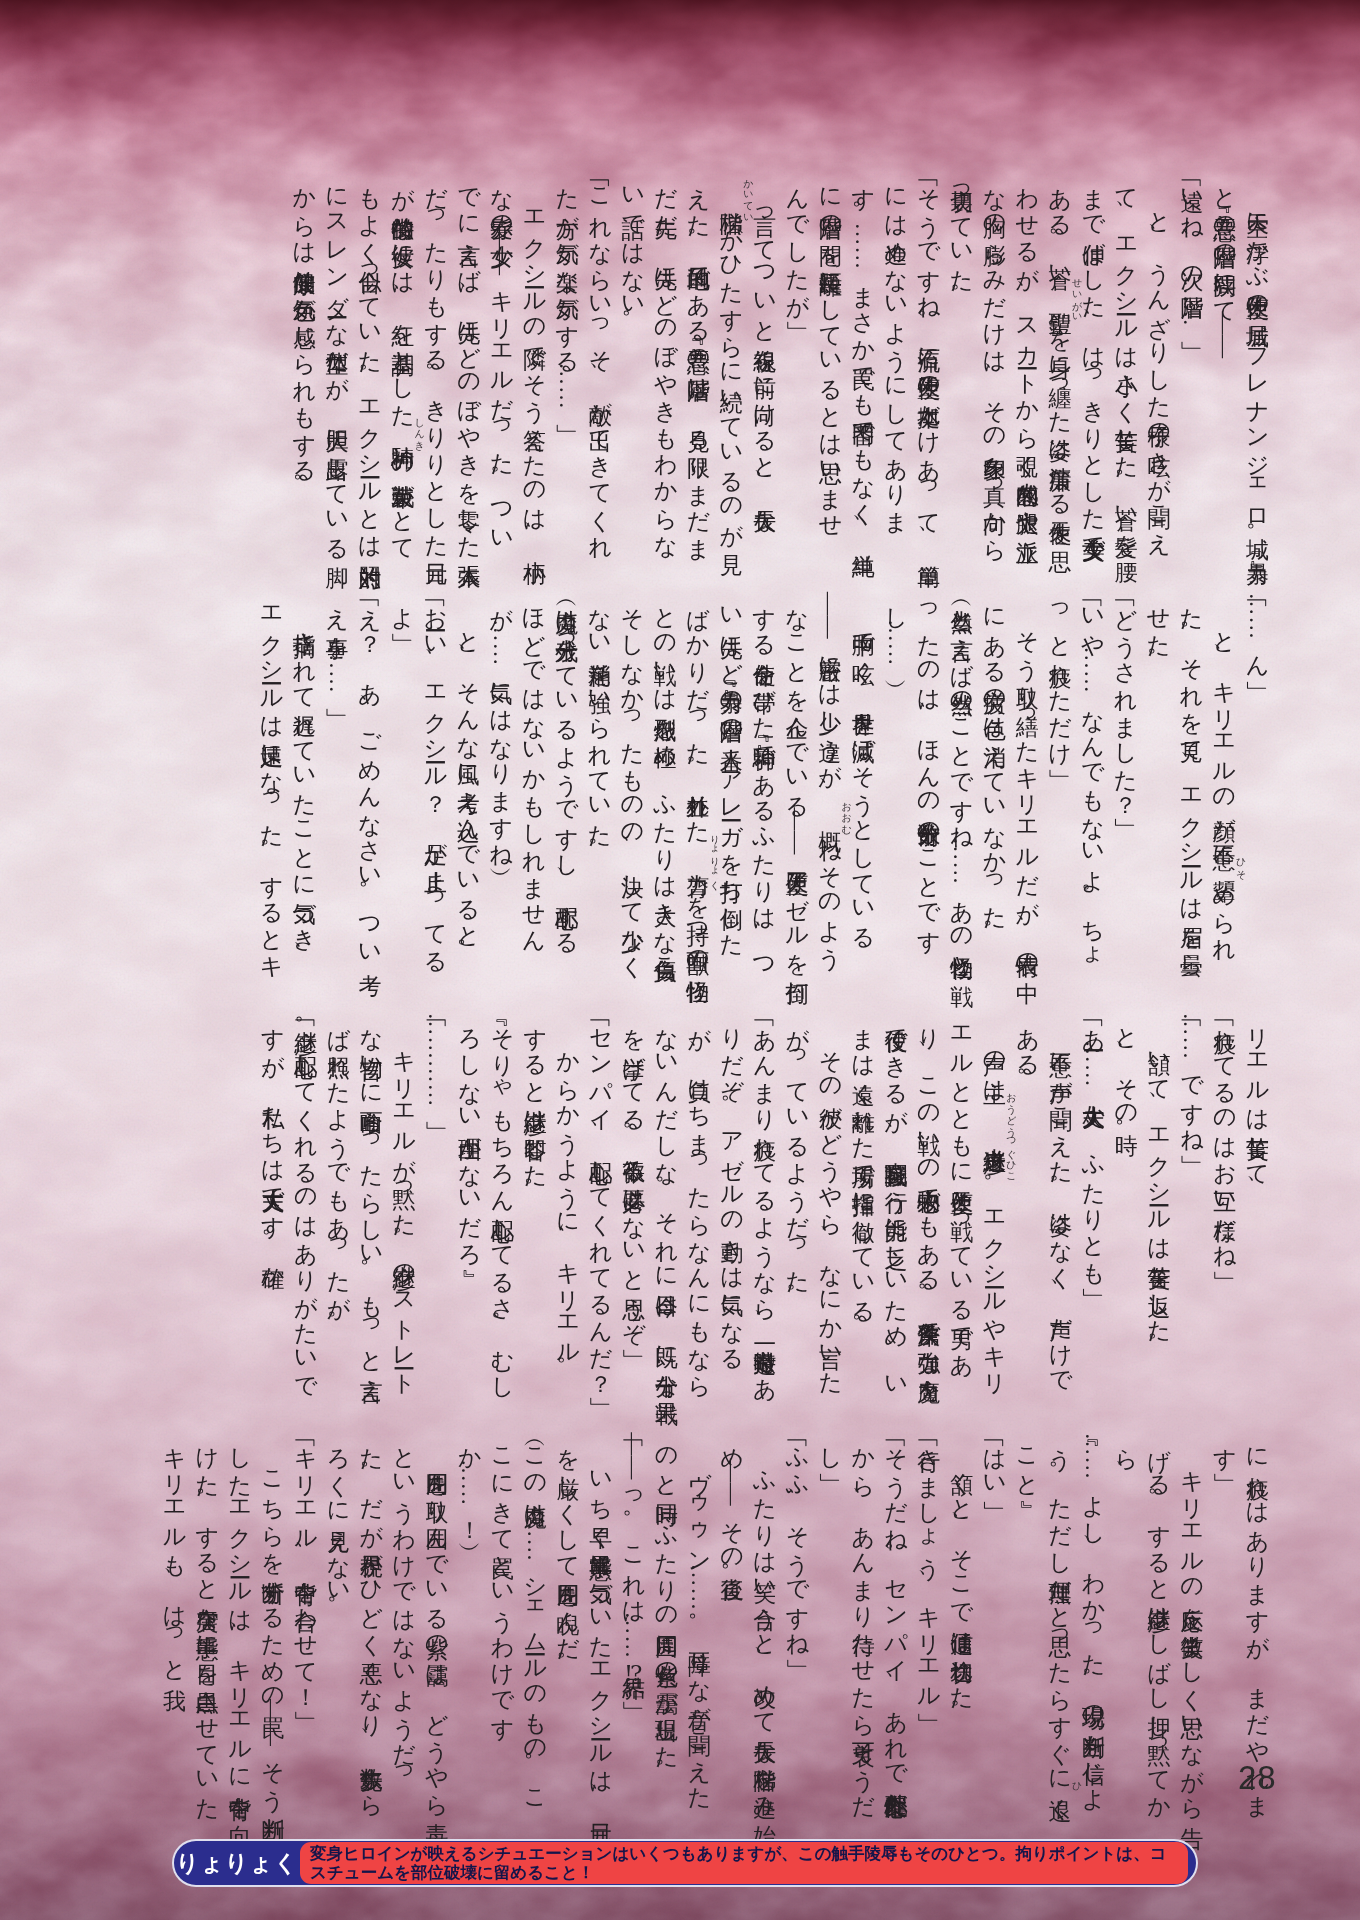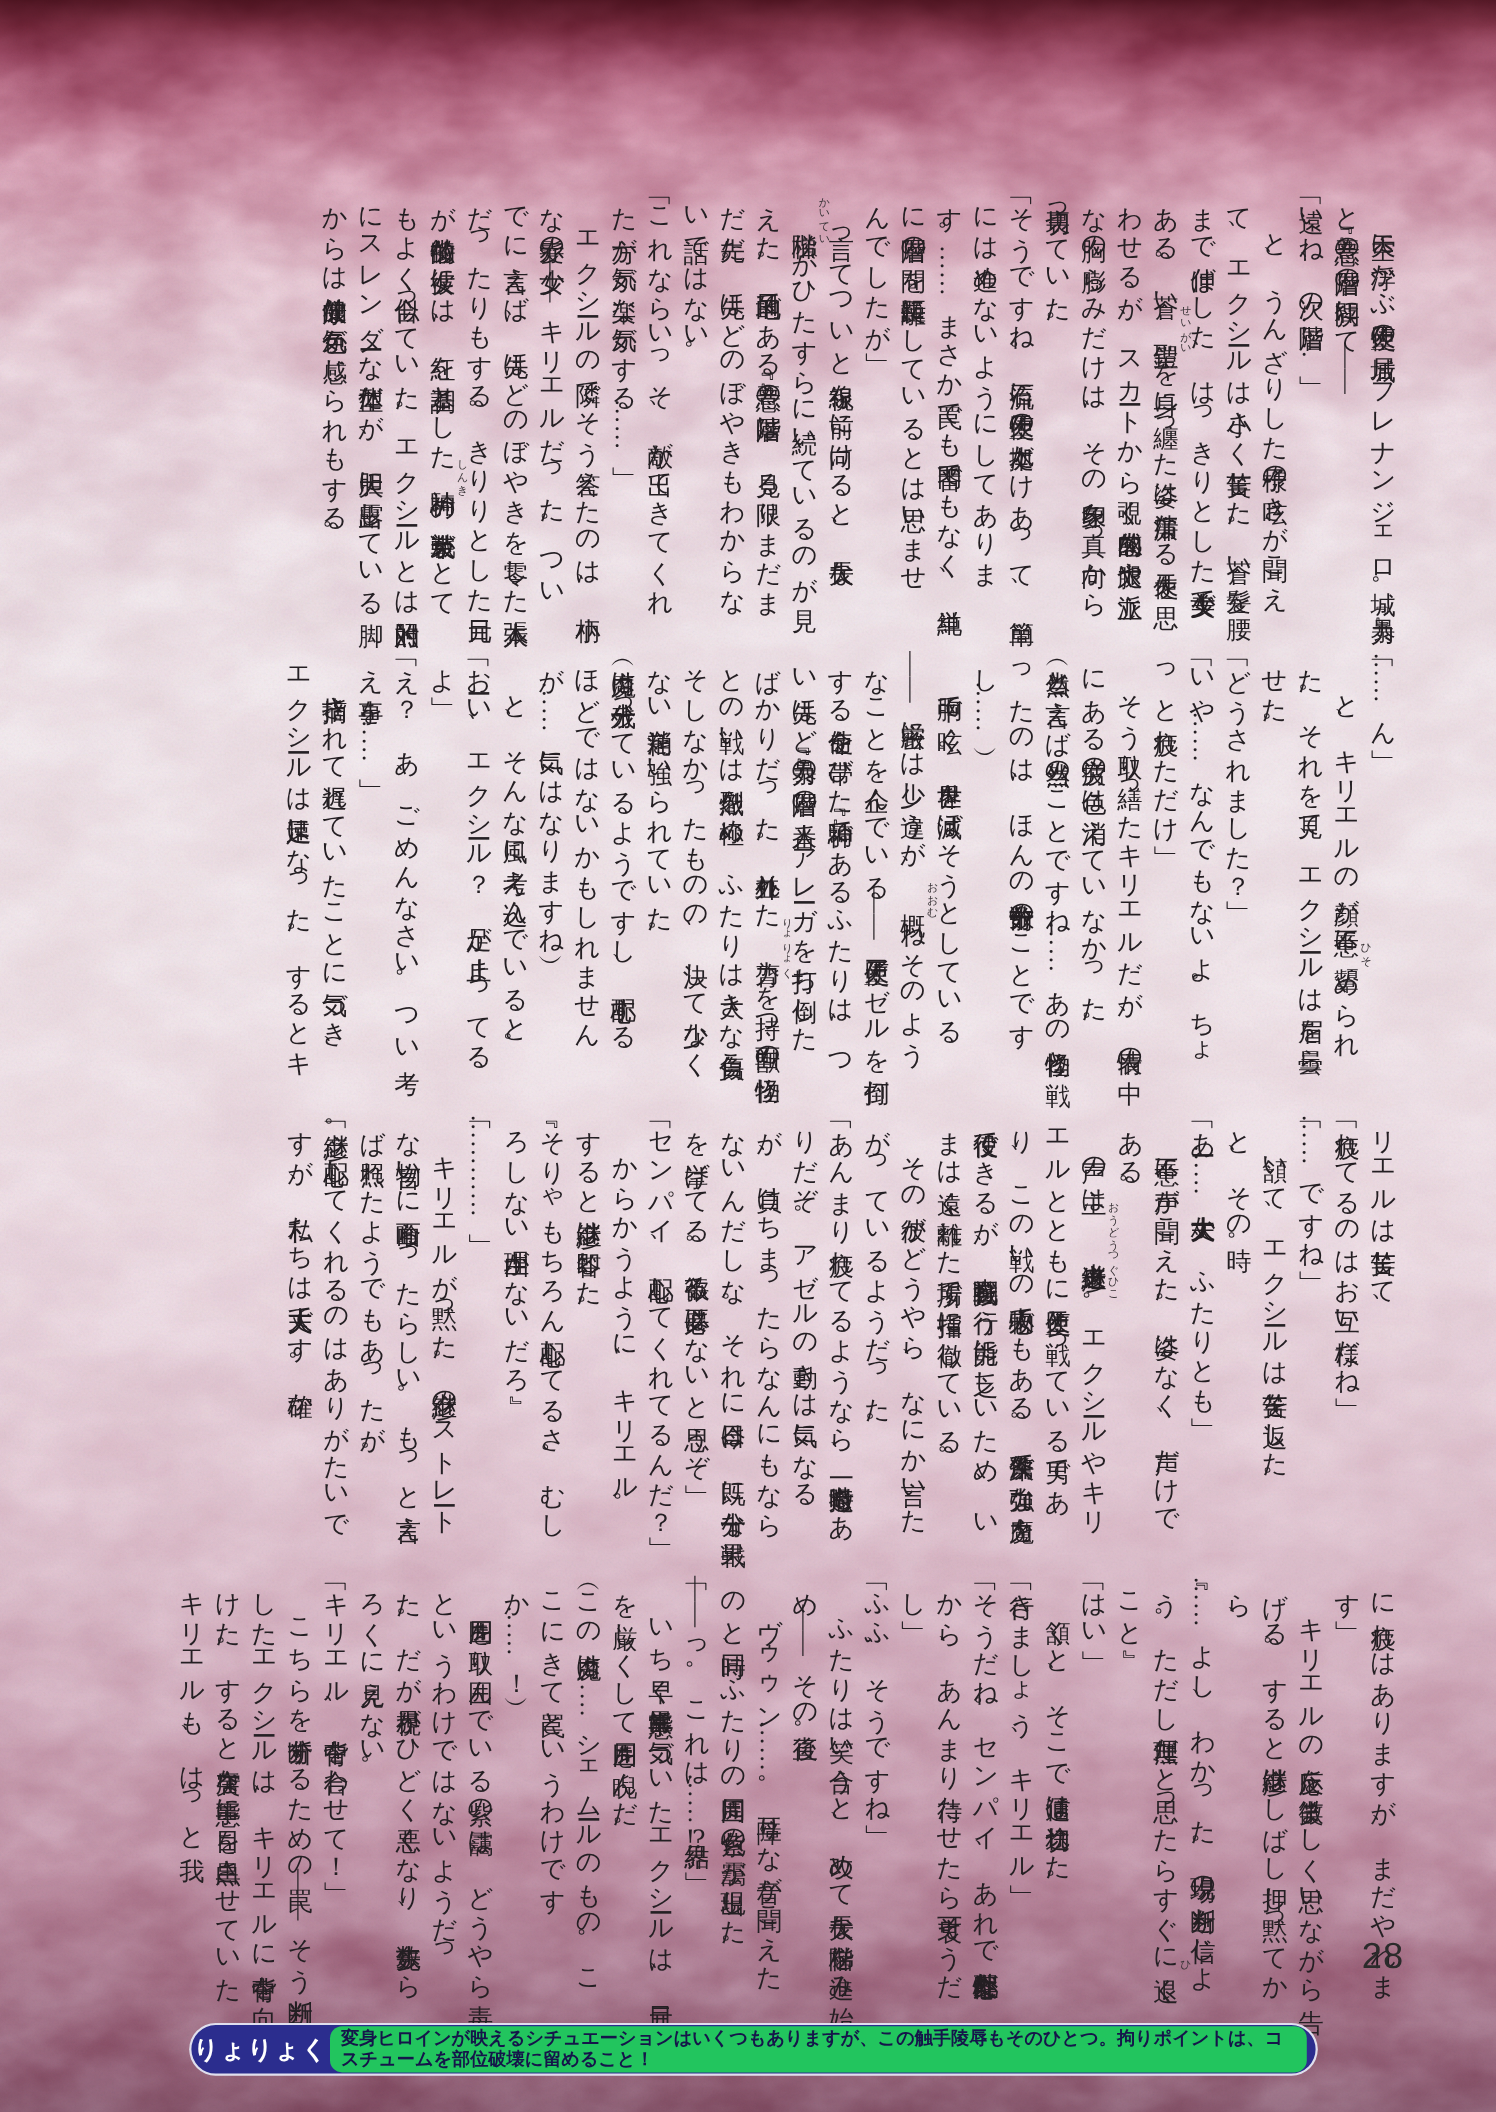--- a/index.html
+++ b/index.html
@@ -27,21 +27,21 @@
   .page-number{position:absolute;left:1238px;top:1759px;
         font-family:"Liberation Sans","DejaVu Sans",sans-serif;
         font-size:33px;font-weight:400;color:#2b2b2b;letter-spacing:1px;}
 
   .footer-bar{position:absolute;left:172px;top:1839px;width:1026px;height:48px;
         box-sizing:border-box;background:#2b2d8e;border:2px solid rgba(255,255,255,.85);
         border-radius:25px;display:flex;align-items:center;
         font-family:"Liberation Sans","DejaVu Sans",sans-serif;}
   .footer-label{flex:0 0 126px;text-align:center;color:#ffffff;
         font-size:23px;font-weight:700;letter-spacing:1px;}
-  .footer-note{flex:1;background:#22c55e;border-radius:11px;
+  .footer-note{flex:1;background:#ef4444;border-radius:11px;
         margin:4px 8px 4px 0;padding:2px 10px;box-sizing:border-box;
         font-size:16.5px;line-height:1.18;font-weight:700;color:#15154a;}
 </style>
 </head>
 <body>
 
 <div class="bg"></div>
 
 <svg class="tex" id="marbleLayer" width="1360" height="1920" viewBox="0 0 1360 1920">
   <defs>

